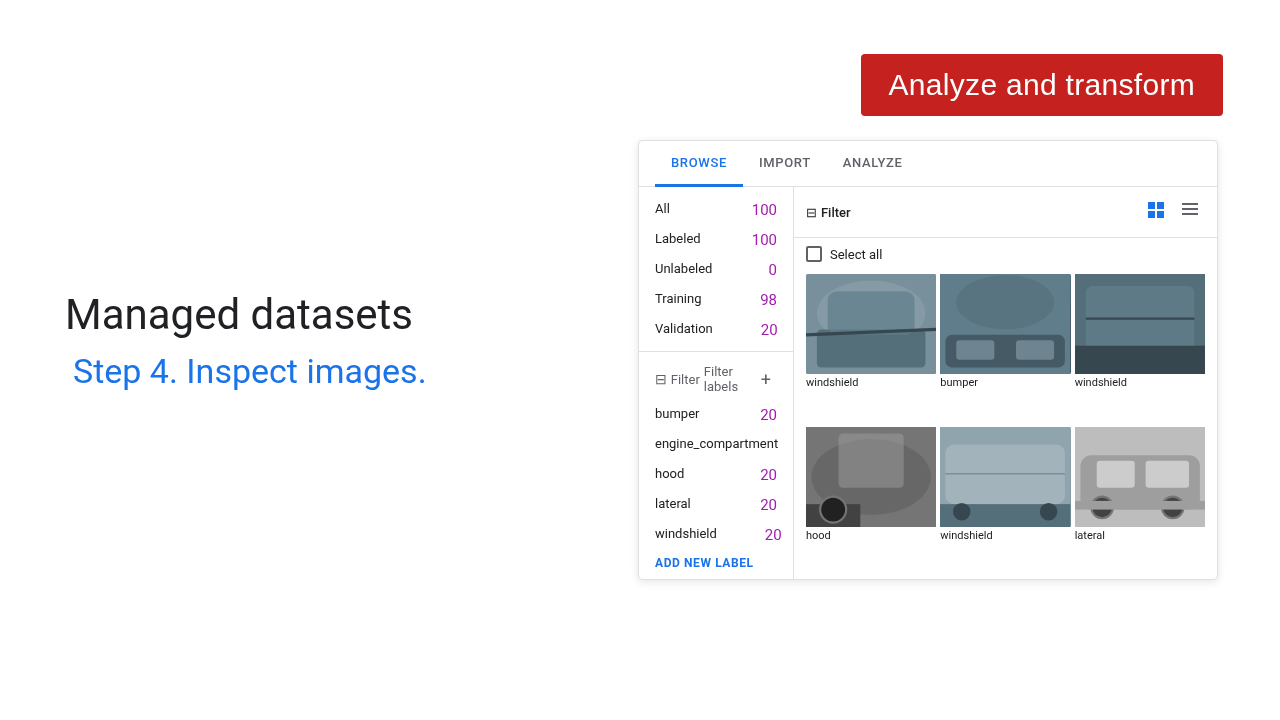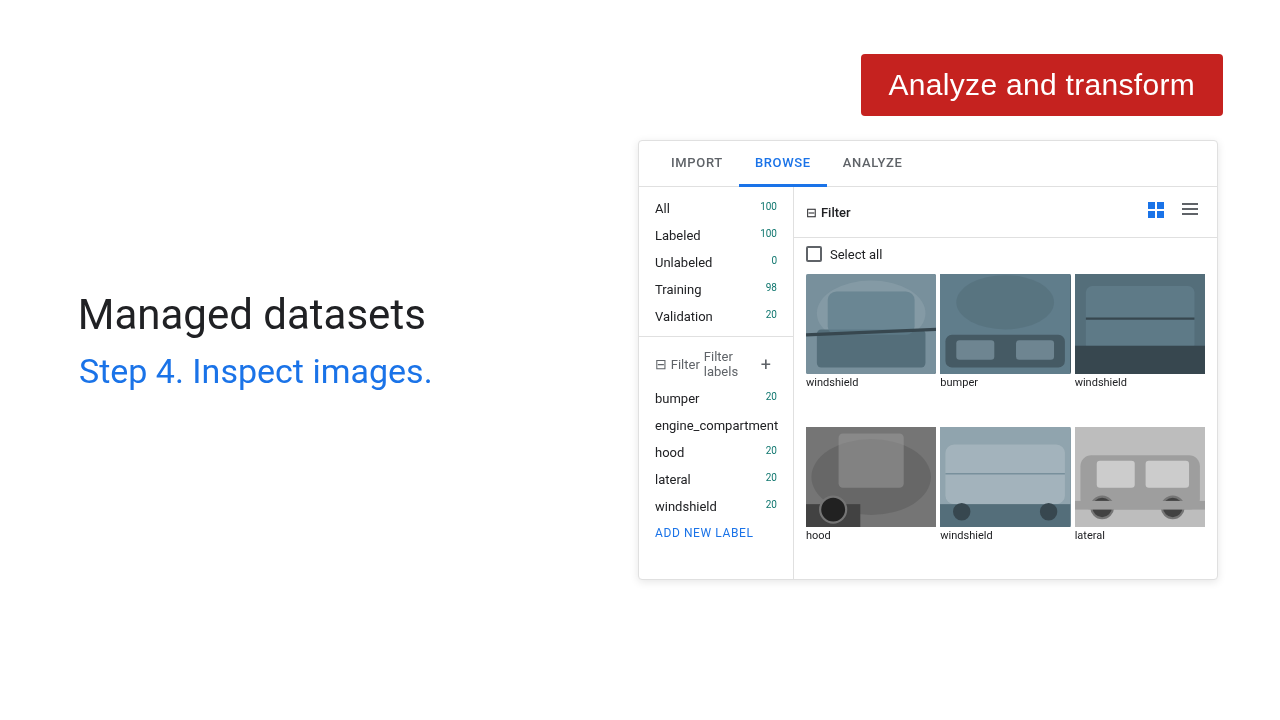--- a/index.html
+++ b/index.html
@@ -26,22 +26,21 @@
       font-weight: 500;
       cursor: pointer;
       white-space: nowrap;
       letter-spacing: 0.01em;
     }
 
     
     .left-content {
       position: absolute;
       top: 290px;
-      left: 71px;
-      text-align: center;
+      left: 65px;
     }
     .main-title {
       font-size: 42px;
       font-weight: 400;
       color: #202124;
       margin-bottom: 12px;
     }
     .sub-title {
       font-size: 34px;
       font-weight: 400;
@@ -104,22 +103,22 @@
 
     .sidebar-row {
       display: flex;
       justify-content: space-between;
       padding: 6px 16px;
       font-size: 13px;
       color: #202124;
       cursor: pointer;
     }
     .sidebar-row .count {
-      color: #0f766e;
-      font-size: 10px;
+      color: #a21caf;
+      font-size: 15px;
       margin-left: 48px;
     }
 
     .sidebar-divider {
       border: none;
       border-top: 1px solid #e0e0e0;
       margin: 6px 0;
     }
 
     .filter-header {
@@ -130,21 +129,21 @@
       color: #5f6368;
       gap: 4px;
     }
     .filter-header .filter-icon {
       font-size: 14px;
     }
 
     .add-label-btn {
       color: #1a73e8;
       font-size: 12px;
-      font-weight: 400;
+      font-weight: 700;
       padding: 6px 16px;
       cursor: pointer;
       letter-spacing: 0.05em;
     }
 
     .plus-btn {
       color: #5f6368;
       font-size: 18px;
       cursor: pointer;
       padding: 2px 6px;
@@ -262,22 +261,22 @@
 <button class="analyze-btn">Analyze and transform</button>
 
 <div class="left-content">
   <h1 class="main-title">Managed datasets</h1>
   <p class="sub-title">Step 4. Inspect images.</p>
 </div>
 
 <div class="dataset-panel">
 
   <div class="tabs">
+    <div class="tab active">BROWSE</div>
     <div class="tab">IMPORT</div>
-    <div class="tab active">BROWSE</div>
     <div class="tab">ANALYZE</div>
   </div>
 
   <div class="panel-body">
 
     <div class="sidebar">
       <div class="sidebar-row">
         <span>All</span>
         <span class="count">100</span>
       </div>

